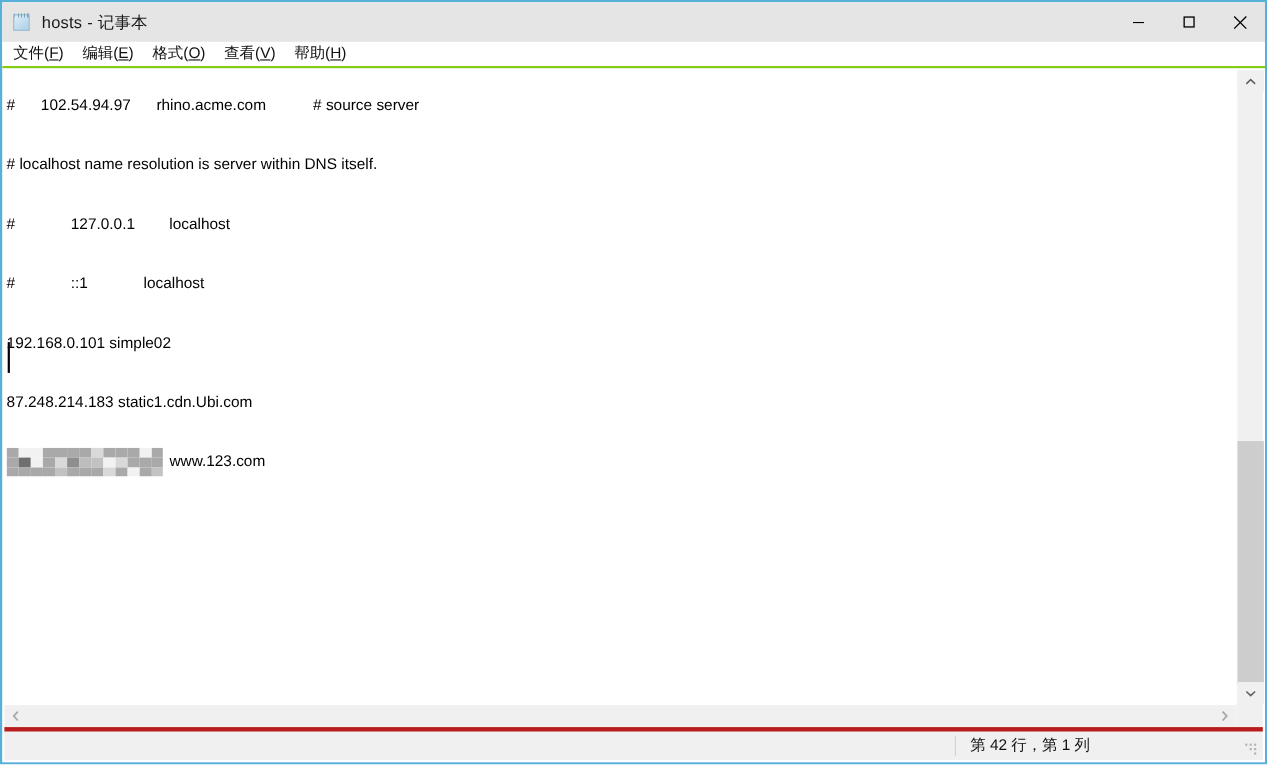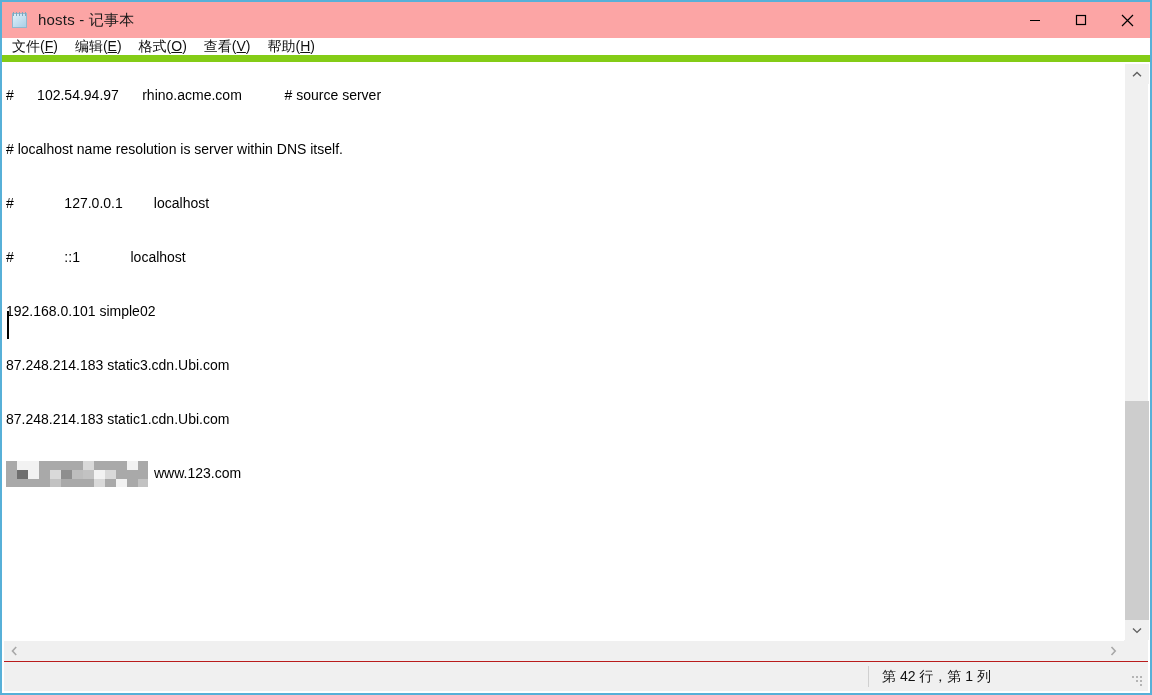--- a/index.html
+++ b/index.html
@@ -17,21 +17,21 @@
     box-sizing: border-box;
     border: 2px solid #57b0d8;
     background: #ffffff;
     overflow: hidden;
   }
 
   
   .titlebar {
     position: relative;
     height: 36px;
-    background: #fca5a5;
+    background: #e5e5e5;
     display: flex;
     align-items: center;
     text-align: right;
   }
   .title-icon {
     width: 18px;
     height: 18px;
     margin-left: 9px;
     margin-right: 9px;
     position: relative;
@@ -83,21 +83,21 @@
   }
   .winbtn svg { display: block; }
 
   
   .menubar {
     height: 24px;
     background: #ffffff;
     display: flex;
     align-items: center;
     padding-left: 10px;
-    border-bottom: 7px solid #84cc16;
+    border-bottom: 2px solid #84cc16;
     box-sizing: border-box;
   }
   .menu-item {
     font-size: 14px;
     color: #111111;
     margin-right: 17px;
     white-space: nowrap;
     cursor: default;
   }
   .menu-item .acc { text-decoration: underline; }
@@ -221,21 +221,21 @@
   }
 
   
   .statusbar {
     position: absolute;
     left: 2px;
     right: 2px;
     bottom: 2px;
     height: 30px;
     background: #f0f0f0;
-    border-top: 1px solid #b91c1c;
+    border-top: 4px solid #b91c1c;
     box-sizing: border-box;
     display: flex;
     align-items: center;
   }
   .status-sep {
     position: absolute;
     left: 864px;
     top: 4px;
     bottom: 4px;
     width: 1px;
@@ -306,21 +306,20 @@
 
     <div class="textarea">
       <div class="line">#      102.54.94.97      rhino.acme.com           # source server</div>
       <div class="line"># localhost name resolution is server within DNS itself.</div>
       <div class="line">#             127.0.0.1        localhost</div>
       <div class="line">#             ::1             localhost</div>
       <div class="line">192.168.0.101 simple02</div>
       <div class="caret-line">
         <span class="caret"></span>
       </div>
-      <div class="line">87.248.214.183 static3.cdn.Ubi.com</div>
       <div class="line">87.248.214.183 static1.cdn.Ubi.com</div>
       <div class="line redacted-line"><span class="redact"><i style="left: 0px; top: 0px; width: 11px; height: 9px; background: rgb(169, 169, 169);"></i><i style="left: 11px; top: 0px; width: 11px; height: 9px; background: rgb(242, 242, 242);"></i><i style="left: 22px; top: 0px; width: 11px; height: 9px; background: rgb(242, 242, 242);"></i><i style="left: 33px; top: 0px; width: 11px; height: 9px; background: rgb(169, 169, 169);"></i><i style="left: 44px; top: 0px; width: 11px; height: 9px; background: rgb(169, 169, 169);"></i><i style="left: 55px; top: 0px; width: 11px; height: 9px; background: rgb(169, 169, 169);"></i><i style="left: 66px; top: 0px; width: 11px; height: 9px; background: rgb(169, 169, 169);"></i><i style="left: 77px; top: 0px; width: 11px; height: 9px; background: rgb(217, 217, 217);"></i><i style="left: 88px; top: 0px; width: 11px; height: 9px; background: rgb(169, 169, 169);"></i><i style="left: 99px; top: 0px; width: 11px; height: 9px; background: rgb(169, 169, 169);"></i><i style="left: 110px; top: 0px; width: 11px; height: 9px; background: rgb(169, 169, 169);"></i><i style="left: 121px; top: 0px; width: 11px; height: 9px; background: rgb(242, 242, 242);"></i><i style="left: 132px; top: 0px; width: 11px; height: 9px; background: rgb(169, 169, 169);"></i><i style="left: 0px; top: 9px; width: 11px; height: 9px; background: rgb(169, 169, 169);"></i><i style="left: 11px; top: 9px; width: 11px; height: 9px; background: rgb(111, 111, 111);"></i><i style="left: 22px; top: 9px; width: 11px; height: 9px; background: rgb(242, 242, 242);"></i><i style="left: 33px; top: 9px; width: 11px; height: 9px; background: rgb(169, 169, 169);"></i><i style="left: 44px; top: 9px; width: 11px; height: 9px; background: rgb(217, 217, 217);"></i><i style="left: 55px; top: 9px; width: 11px; height: 9px; background: rgb(142, 142, 142);"></i><i style="left: 66px; top: 9px; width: 11px; height: 9px; background: rgb(189, 189, 189);"></i><i style="left: 77px; top: 9px; width: 11px; height: 9px; background: rgb(194, 194, 194);"></i><i style="left: 88px; top: 9px; width: 11px; height: 9px; background: rgb(242, 242, 242);"></i><i style="left: 99px; top: 9px; width: 11px; height: 9px; background: rgb(217, 217, 217);"></i><i style="left: 110px; top: 9px; width: 11px; height: 9px; background: rgb(169, 169, 169);"></i><i style="left: 121px; top: 9px; width: 11px; height: 9px; background: rgb(169, 169, 169);"></i><i style="left: 132px; top: 9px; width: 11px; height: 9px; background: rgb(169, 169, 169);"></i><i style="left: 0px; top: 18px; width: 11px; height: 9px; background: rgb(169, 169, 169);"></i><i style="left: 11px; top: 18px; width: 11px; height: 9px; background: rgb(169, 169, 169);"></i><i style="left: 22px; top: 18px; width: 11px; height: 9px; background: rgb(169, 169, 169);"></i><i style="left: 33px; top: 18px; width: 11px; height: 9px; background: rgb(169, 169, 169);"></i><i style="left: 44px; top: 18px; width: 11px; height: 9px; background: rgb(194, 194, 194);"></i><i style="left: 55px; top: 18px; width: 11px; height: 9px; background: rgb(169, 169, 169);"></i><i style="left: 66px; top: 18px; width: 11px; height: 9px; background: rgb(169, 169, 169);"></i><i style="left: 77px; top: 18px; width: 11px; height: 9px; background: rgb(169, 169, 169);"></i><i style="left: 88px; top: 18px; width: 11px; height: 9px; background: rgb(217, 217, 217);"></i><i style="left: 99px; top: 18px; width: 11px; height: 9px; background: rgb(169, 169, 169);"></i><i style="left: 110px; top: 18px; width: 11px; height: 9px; background: rgb(242, 242, 242);"></i><i style="left: 121px; top: 18px; width: 11px; height: 9px; background: rgb(169, 169, 169);"></i><i style="left: 132px; top: 18px; width: 11px; height: 9px; background: rgb(194, 194, 194);"></i></span><span>www.123.com</span></div>
     </div>
 
     <div class="vscroll">
       <div class="sb-btn up">
         <svg width="10" height="7" viewBox="0 0 10 7">
           <path d="M1 5.2 L5 1.4 L9 5.2" stroke="#606060" stroke-width="1.4" fill="none"></path>
         </svg>
       </div>

